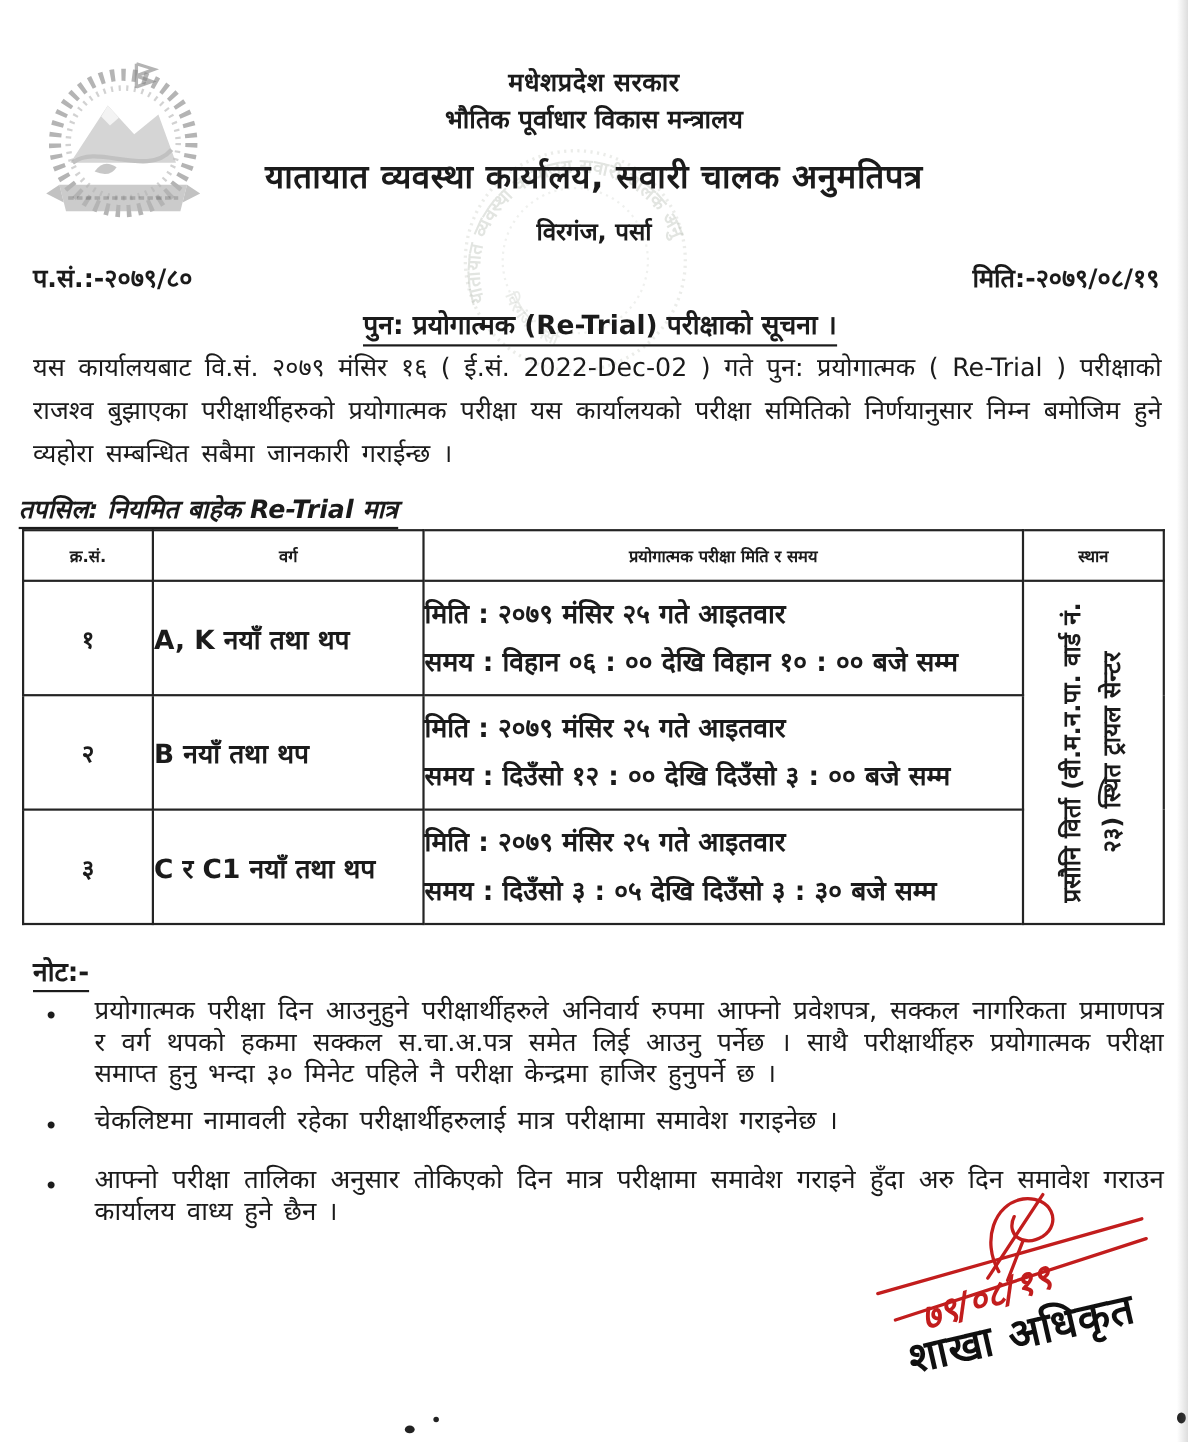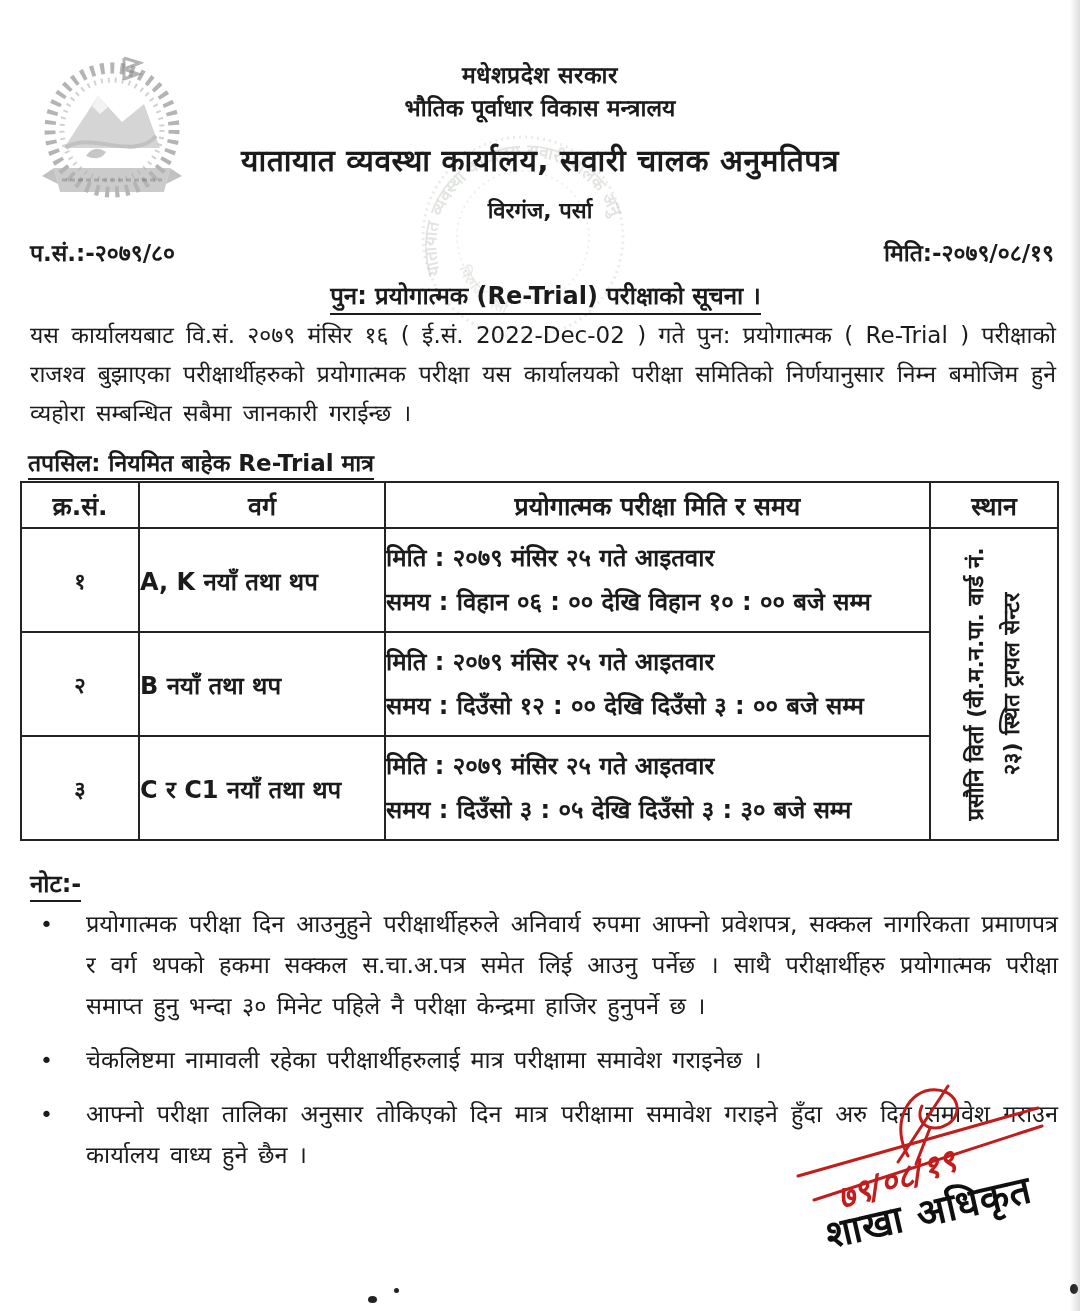--- a/index.html
+++ b/index.html
@@ -37,33 +37,33 @@
     font-size:24px;font-weight:800;
   }
   .title span{border-bottom:2.5px solid #1b1b1b;padding-bottom:3px;margin-left:11px;}
   .body-par{
     position:absolute;left:30px;right:24px;top:316px;
     font-size:23px;line-height:39px;font-weight:500;
     text-align:justify;word-spacing:4px;
   }
   
   .tbl-caption{
-    position:absolute;left:28px;top:446px;
-    font-size:23px;font-weight:800;
+    position:absolute;left:17px;top:446px;
+    font-size:23px;font-weight:800;font-style:italic;
   }
   .tbl-caption span{border-bottom:2.5px solid #1b1b1b;padding-bottom:2px;}
   table.sched{
     position:absolute;left:20px;top:481px;width:1037px;
     border-collapse:collapse;table-layout:fixed;
   }
   table.sched th,table.sched td{
     border:2px solid #242424;
     padding:0;
   }
-  table.sched th{height:44px;font-size:25px;font-weight:700;text-align:center;}
+  table.sched th{height:44px;font-size:15px;font-weight:700;text-align:center;}
   .col-sn{width:118px;}
   .col-cat{width:246px;}
   .col-dt{width:545px;}
   .col-venue{width:128px;}
   td.sn{height:102px;text-align:center;font-size:22px;font-weight:600;}
   td.cat{font-size:24px;font-weight:600;padding-left:32px;}
   td.dt{padding-left:14px;font-size:24px;font-weight:700;margin-top:18px;}
   td.dt .line{line-height:44px;}
   td.venue{position:relative;}
   .venue-rot{
@@ -72,21 +72,21 @@
     transform:translate(-50%,-50%) rotate(-90deg);
     font-size:22px;font-weight:600;line-height:36px;
     text-align:center;display:flex;align-items:center;justify-content:center;
   }
   
   .note-head{position:absolute;left:30px;top:866px;font-size:24px;font-weight:800;}
   .note-head span{border-bottom:2.5px solid #1b1b1b;padding-bottom:2px;}
   .notes{position:absolute;left:30px;right:22px;top:904px;}
   .note-item{display:flex;margin-bottom:13px;}
   .note-item .dot{width:46px;font-size:22px;line-height:41px;padding-left:10px;}
-  .note-item .txt{flex:1;font-size:23.5px;line-height:41px;font-weight:500;text-align:justify;word-spacing:3px;}
+  .note-item .txt{flex:1;font-size:23.5px;line-height:29px;font-weight:500;text-align:justify;word-spacing:3px;}
   
   .sig-svg{position:absolute;left:780px;top:1078px;width:290px;height:150px;}
   .sig-designation{
     position:absolute;left:826px;top:1208px;width:240px;
     transform:rotate(-13deg);transform-origin:left center;
     font-size:38px;font-weight:800;letter-spacing:1px;color:#101010;
     white-space:nowrap;
   }
   .speck{position:absolute;background:#222;border-radius:50%;}
   .sp1{left:368px;top:1296px;width:9px;height:7px;}

